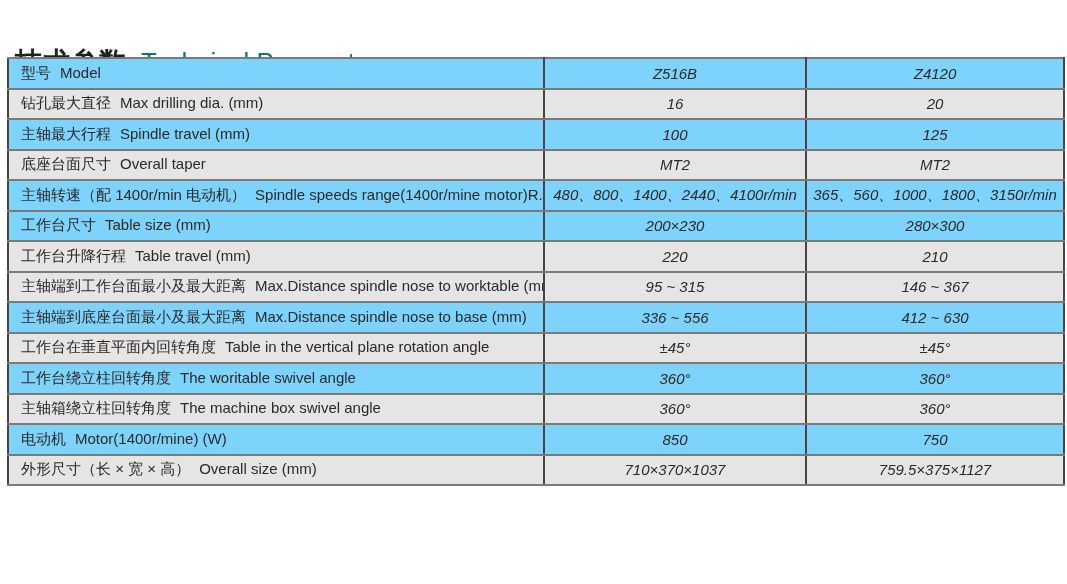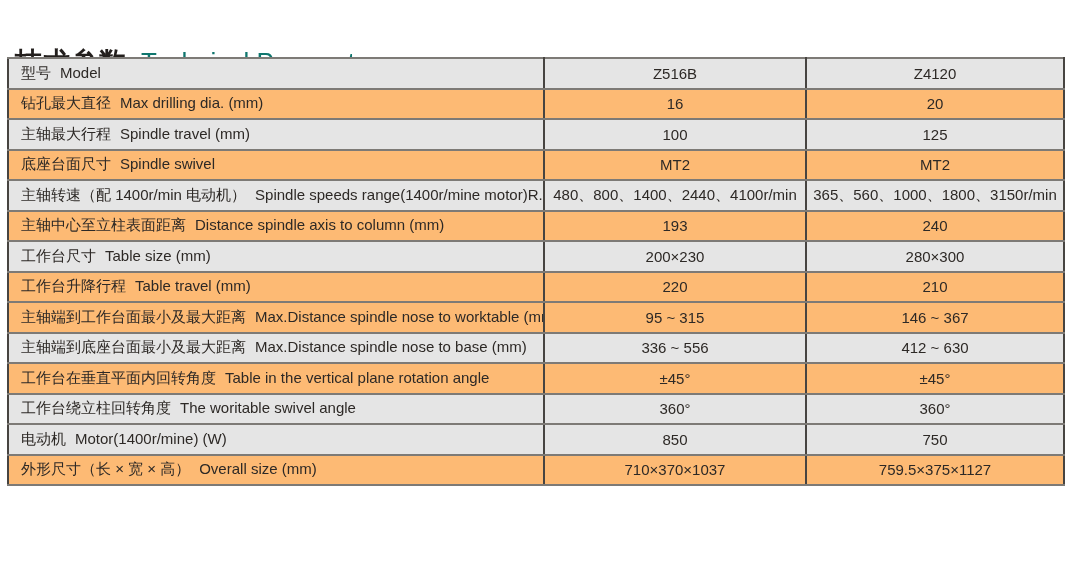--- a/index.html
+++ b/index.html
@@ -51,38 +51,39 @@
   }
   table.params {
     border: 2px solid #474441;      
   }
   table.params td {
     border-left: 2px solid #474441; 
     border-right: 2px solid #474441;
     height: 28.5px;
     padding: 0;
     font-size: 15px;
-    background: #fdba74;
+    background: #e5e5e5;
   }
   tr.shaded td {
-    background: #e5e5e5;
+    background: #7dd3fc;
   }
   td.label-cell .label-wrap {
     overflow: hidden;
     white-space: nowrap;
     padding-left: 12px;
   }
   td.label-cell .cn {
     margin-right: 9px;
   }
   td.value-cell {
     text-align: center;
     font-size: 15.5px;
     white-space: nowrap;
     overflow: hidden;
+    font-style: italic;
   }
 </style>
 </head>
 <body>
 
 <div class="page">
 
   <div class="title">
     <span class="title-cn">技术参数</span>
     <span class="title-en">Technical Parameters</span>
@@ -118,44 +119,35 @@
         <div class="label-wrap">
           <span class="cn">主轴最大行程</span><span class="en">Spindle travel (mm)</span>
         </div>
       </td>
       <td class="value-cell">100</td>
       <td class="value-cell">125</td>
     </tr>
         <tr>
       <td class="label-cell">
         <div class="label-wrap">
-          <span class="cn">底座台面尺寸</span><span class="en">Spindle swivel</span>
+          <span class="cn">底座台面尺寸</span><span class="en">Overall taper</span>
         </div>
       </td>
       <td class="value-cell">MT2</td>
       <td class="value-cell">MT2</td>
     </tr>
         <tr class="shaded">
       <td class="label-cell">
         <div class="label-wrap">
           <span class="cn">主轴转速（配 1400r/min 电动机）</span><span class="en">Spindle speeds range(1400r/mine motor)R.P.M.</span>
         </div>
       </td>
       <td class="value-cell">480、800、1400、2440、4100r/min</td>
       <td class="value-cell">365、560、1000、1800、3150r/min</td>
     </tr>
-        <tr>
-      <td class="label-cell">
-        <div class="label-wrap">
-          <span class="cn">主轴中心至立柱表面距离</span><span class="en">Distance spindle axis to column (mm)</span>
-        </div>
-      </td>
-      <td class="value-cell">193</td>
-      <td class="value-cell">240</td>
-    </tr>
         <tr class="shaded">
       <td class="label-cell">
         <div class="label-wrap">
           <span class="cn">工作台尺寸</span><span class="en">Table size (mm)</span>
         </div>
       </td>
       <td class="value-cell">200×230</td>
       <td class="value-cell">280×300</td>
     </tr>
         <tr>
@@ -196,20 +188,29 @@
     </tr>
         <tr class="shaded">
       <td class="label-cell">
         <div class="label-wrap">
           <span class="cn">工作台绕立柱回转角度</span><span class="en">The woritable swivel angle</span>
         </div>
       </td>
       <td class="value-cell">360°</td>
       <td class="value-cell">360°</td>
     </tr>
+        <tr>
+      <td class="label-cell">
+        <div class="label-wrap">
+          <span class="cn">主轴箱绕立柱回转角度</span><span class="en">The machine box swivel angle</span>
+        </div>
+      </td>
+      <td class="value-cell">360°</td>
+      <td class="value-cell">360°</td>
+    </tr>
         <tr class="shaded">
       <td class="label-cell">
         <div class="label-wrap">
           <span class="cn">电动机</span><span class="en">Motor(1400r/mine) (W)</span>
         </div>
       </td>
       <td class="value-cell">850</td>
       <td class="value-cell">750</td>
     </tr>
         <tr>

